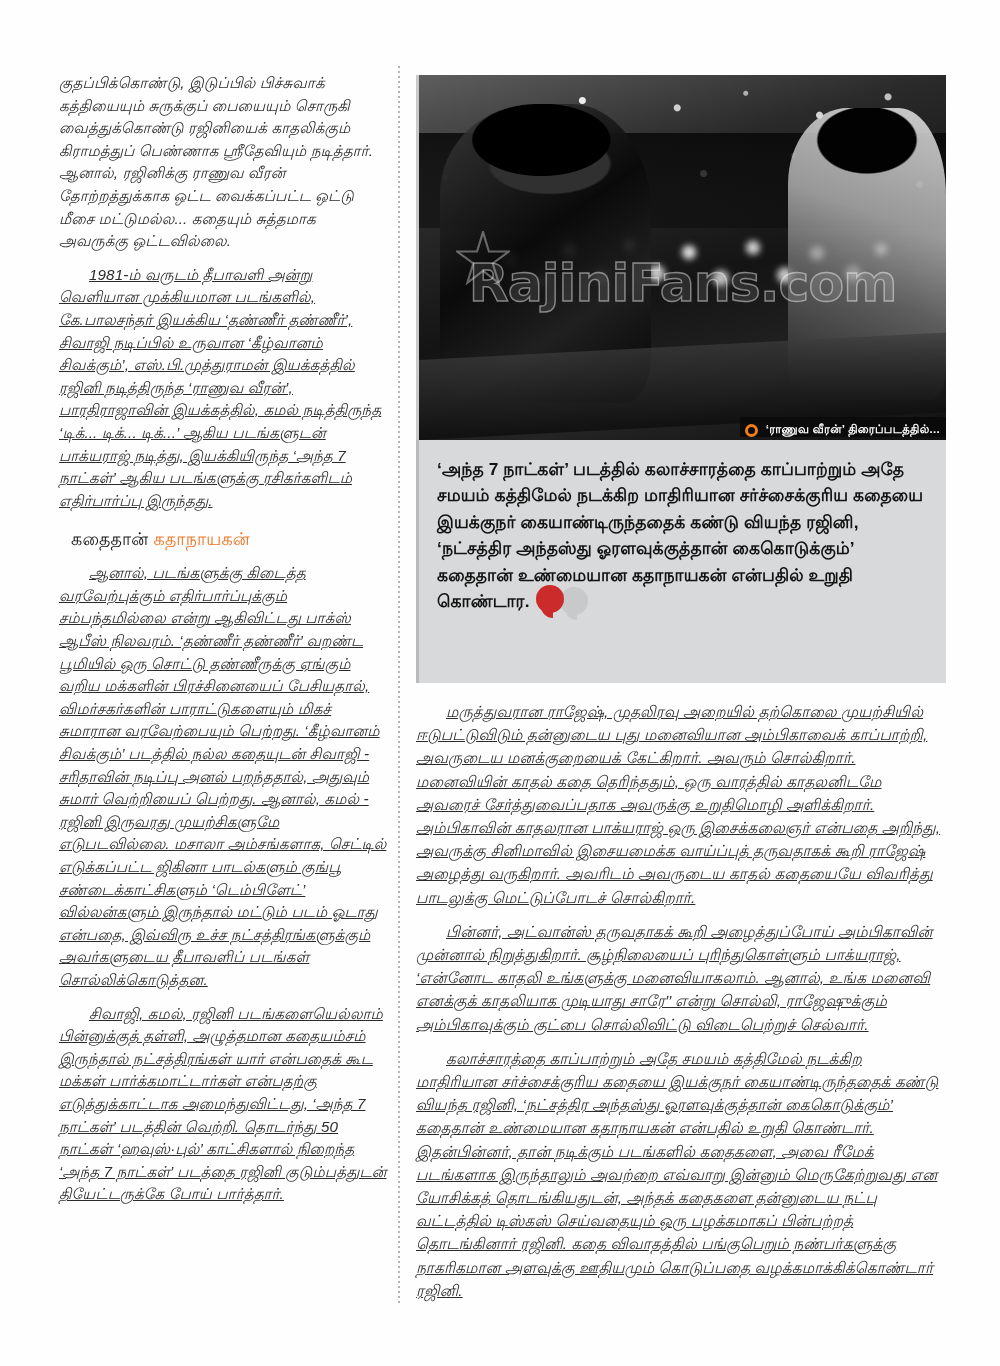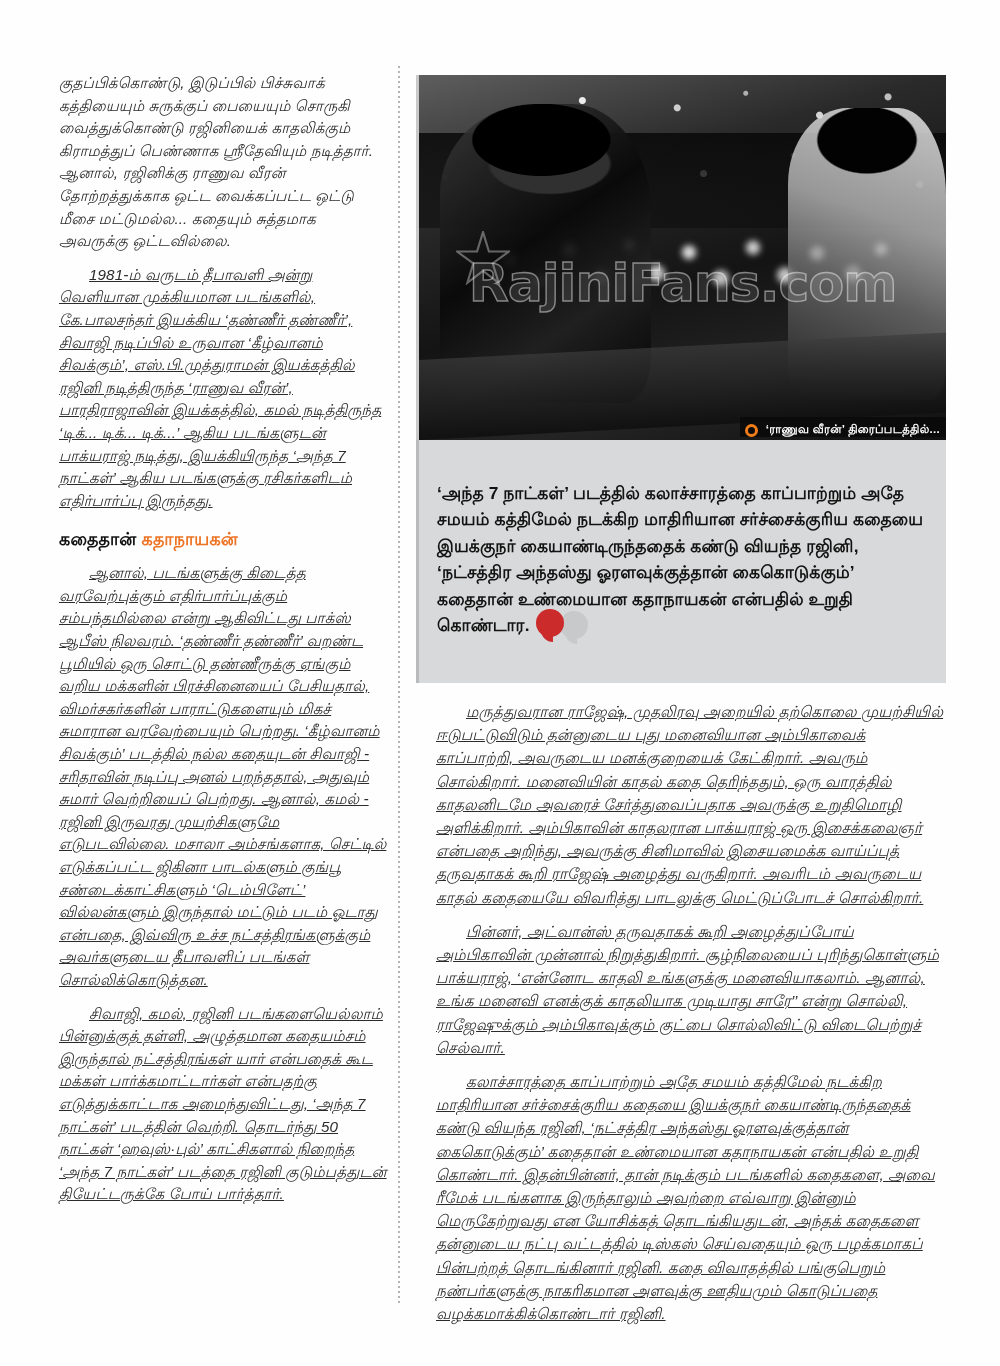--- a/index.html
+++ b/index.html
@@ -39,30 +39,29 @@
     line-height: 22.6px;
     color: #2b2b2b;
     font-style: italic;
     text-align: left;
     margin: 0 0 0 0;
     letter-spacing: 0.1px;
   }
   .col-right .body-text {
     font-size: 15.4px;
     line-height: 23.2px;
-    margin-left: 20px;
   }
   .body-text + .body-text { margin-top: 11px; }
   .body-text.indent { text-indent: 30px; text-decoration: underline; }
 
   
   .section-head {
-    margin: 16px 0 12px 0;
+    margin: 16px 0 12px 12px;
     font-size: 17.5px;
-    font-weight: bold;
+    font-weight: normal;
     font-style: normal;
     line-height: 22px;
     color: #111111;
     letter-spacing: 0.2px;
   }
   .section-head .accent { color: #ec7424; }
 
   
   .divider {
     position: absolute;
@@ -232,21 +231,20 @@
     background: #d8d9da;
     border-left: 3px solid #b9babb;
     padding: 16px 18px 10px 18px;
   }
   .quote-text {
     font-size: 17.3px;
     line-height: 26.4px;
     font-weight: bold;
     color: #121212;
     letter-spacing: .1px;
-    margin-top: 24px;
   }
   .quote-marks {
     display: inline-block;
     position: relative;
     width: 62px;
     height: 24px;
     vertical-align: -8px;
     margin-left: 6px;
   }
   .qm {

